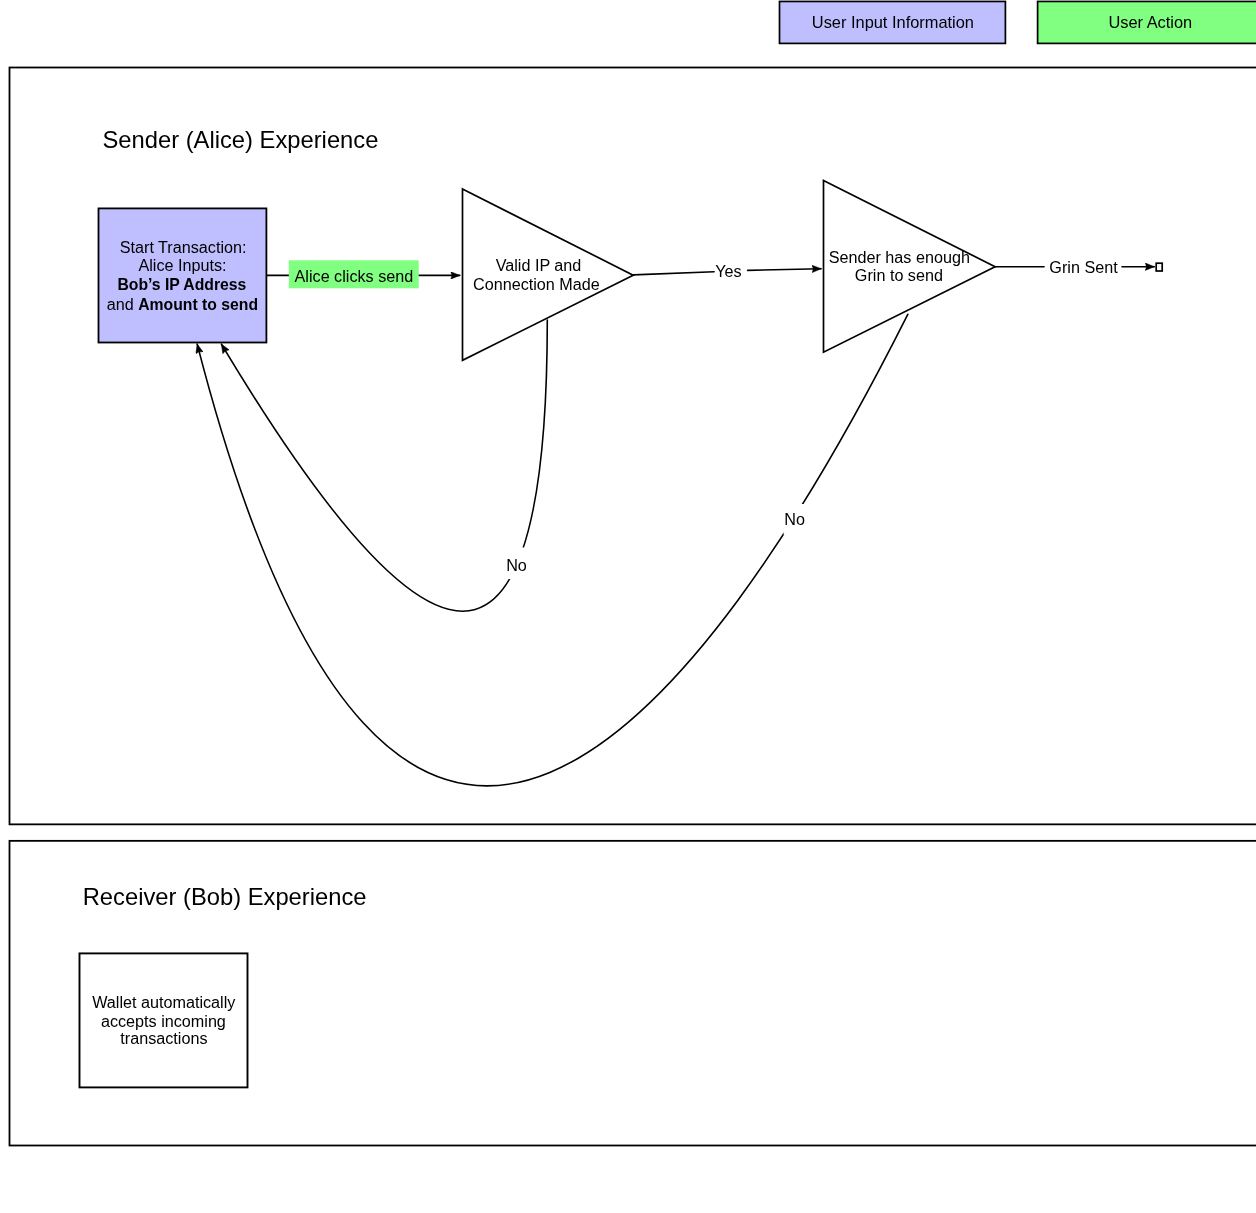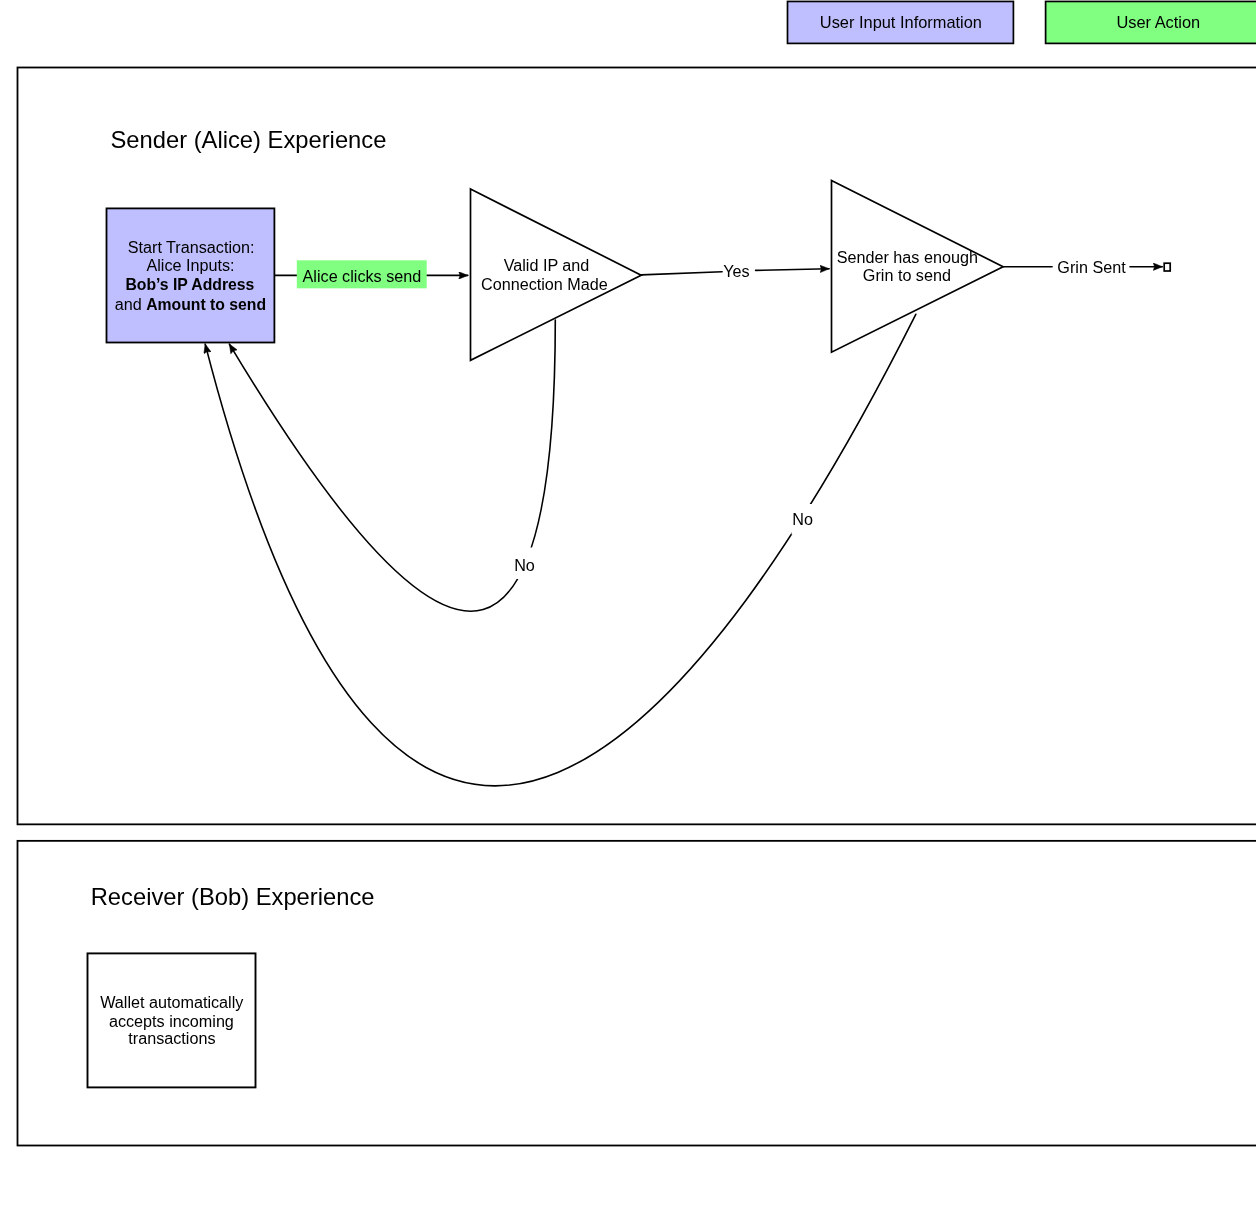--- a/index.html
+++ b/index.html
@@ -1,19 +1,19 @@
 <!DOCTYPE html>
 <html><head>
 <meta charset="utf-8">
 <style>
   html,body{margin:0;padding:0;background:#ffffff;}
   body{width:1256px;height:1213px;position:relative;overflow:hidden;
        font-family:"Liberation Sans",sans-serif;color:#000000;
        -webkit-font-smoothing:antialiased;}
-  #stage{position:absolute;left:16px;top:0;width:1002px;height:1213px;text-align:right;}
+  #stage{position:absolute;left:8px;top:0;width:1002px;height:1213px;text-align:right;}
   svg#scene{position:absolute;left:0;top:0;width:1256px;height:1213px;display:block;}
   text{font-family:"Liberation Sans",sans-serif;fill:#000000;}
   .t-node{font-size:16.18px;}
   .t-lane{font-size:23.75px;}
   .t-legend{font-size:16.4px;}
   .t-edge{font-size:16.18px;}
   .b{font-weight:bold;font-size:15.75px;}
 </style>
 </head>
 <body>

